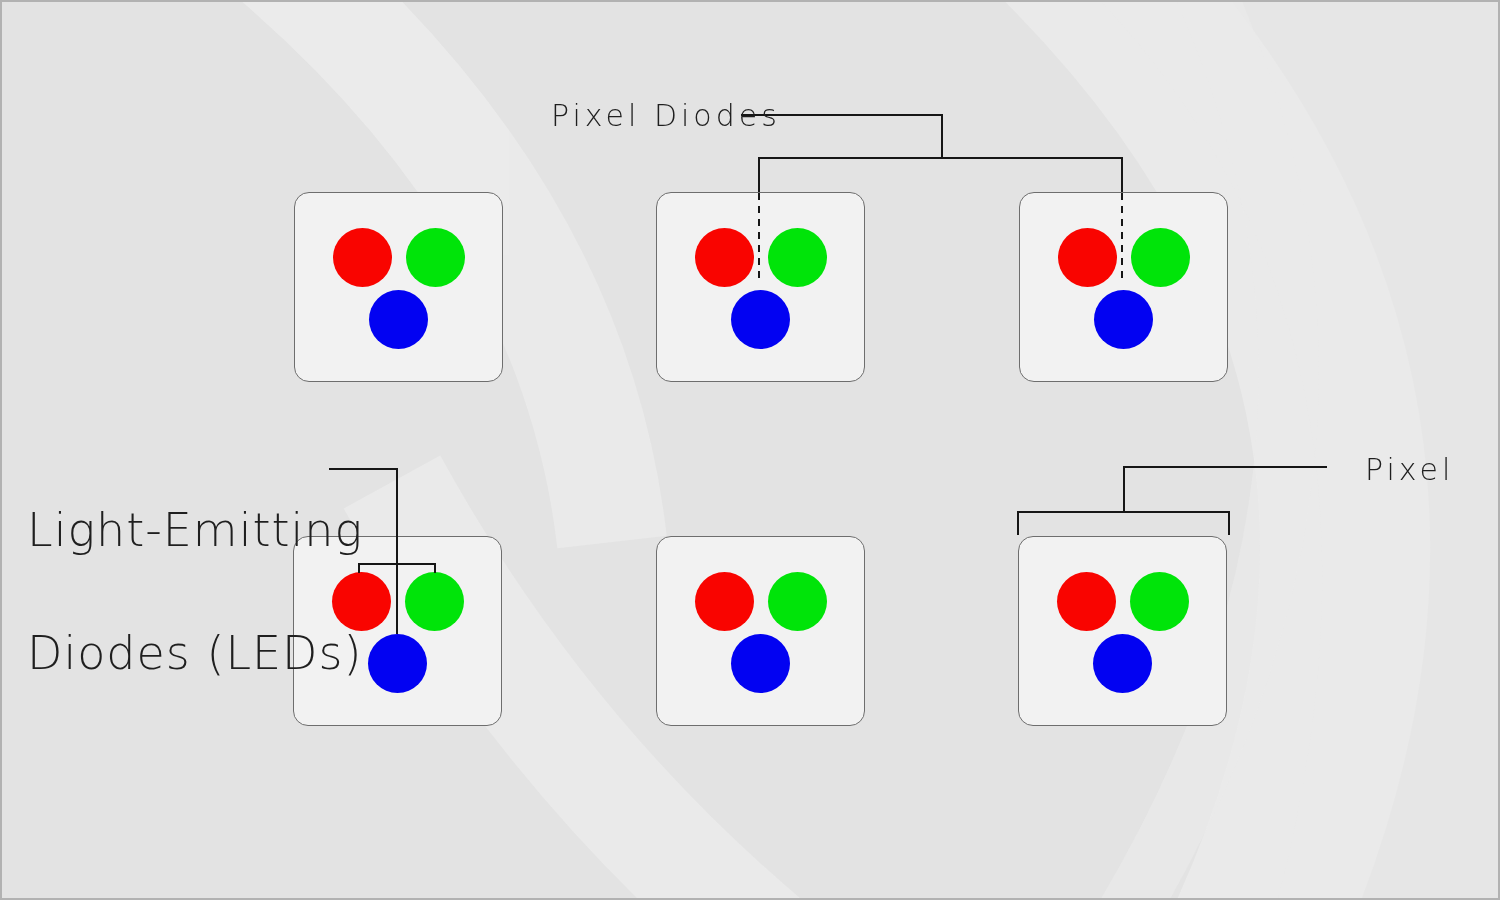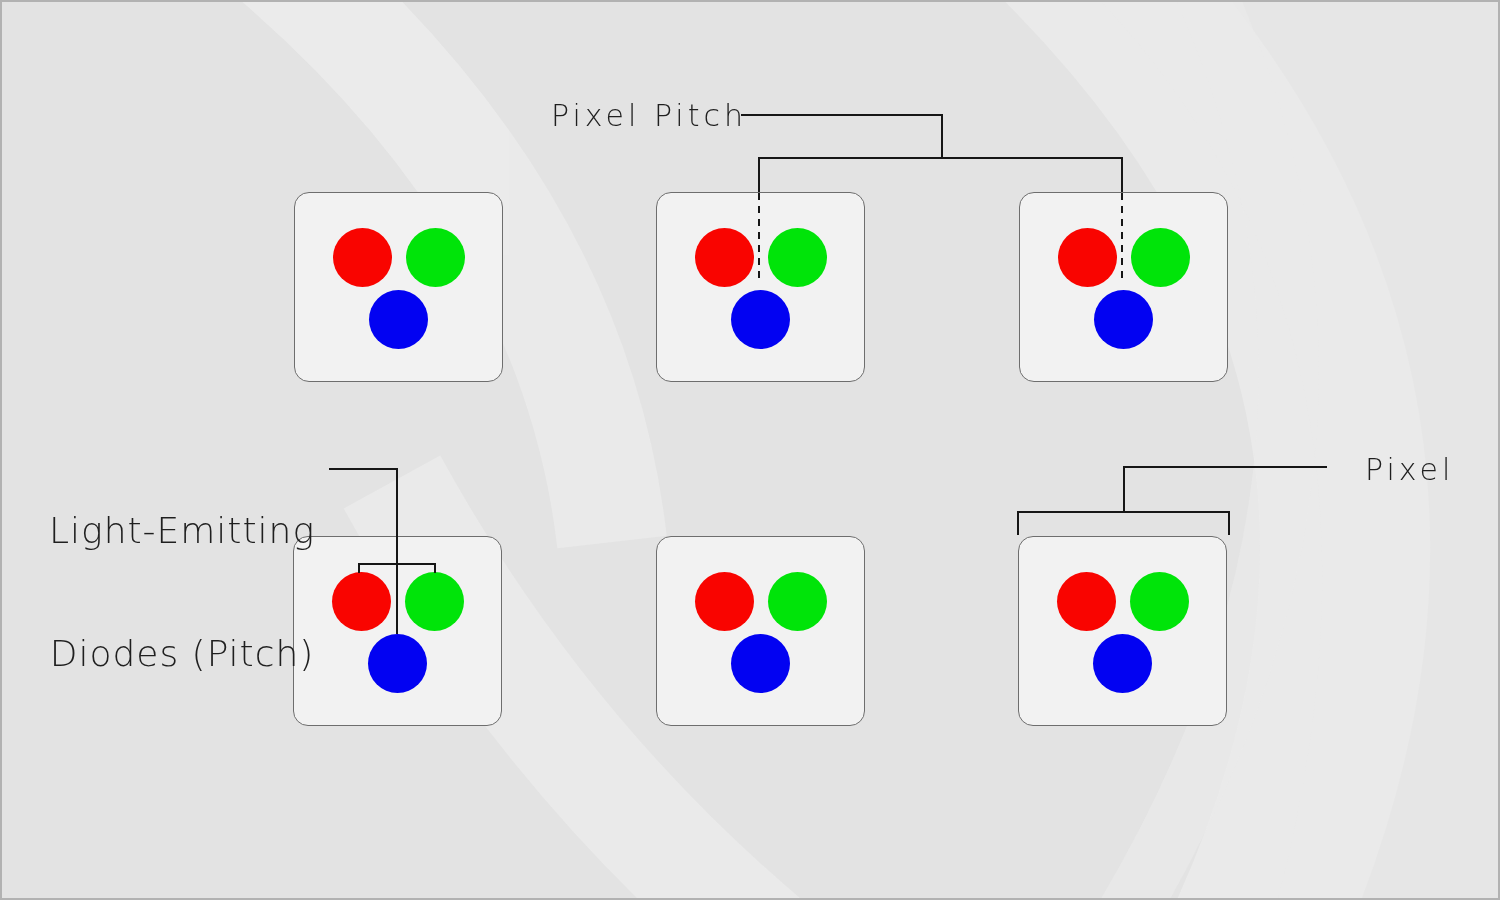--- a/index.html
+++ b/index.html
@@ -13,22 +13,22 @@
     position:absolute;width:209px;height:190px;border-radius:15px;
     background:#f2f2f2;border:1px solid #6e6e6e;box-sizing:border-box;
   }
   .led{position:absolute;width:59px;height:59px;border-radius:50%;}
   .lines{position:absolute;left:0;top:0;}
   .lbl{
     position:absolute;color:#1f1f1f;font-weight:200;
     white-space:pre;
   }
   .lbl-pixel-pitch{left:549px;top:96px;font-size:30px;letter-spacing:4px;}
-  .lbl-leds{left:25px;top:426px;width:310px;text-align:center;
-            font-size:36px;line-height:41px;letter-spacing:1px;}
+  .lbl-leds{left:25px;top:426px;width:310px;text-align:left;
+            font-size:46px;line-height:41px;letter-spacing:1px;}
   .lbl-pixel{left:1339px;top:450px;font-size:30px;letter-spacing:4px;}
 </style>
 </head>
 <body>
 
 <div class="canvas" style="background: rgb(227, 227, 227); border-color: rgb(178, 178, 178);">
 
   <svg class="wm" width="1500" height="900" viewBox="0 0 1500 900">
     <g fill="none" stroke="#ececec" opacity="0.85">
       <path d="M 1000 -120 Q 1540 360 1230 980" stroke-width="170"></path>
@@ -83,21 +83,21 @@
       <path d="M 1120 191 V 278" stroke-dasharray="7 6" stroke="#161616"></path>
 
       <path d="M 1325 465 H 1122 V 510" stroke="#161616"></path>
       <path d="M 1016 533 V 510 H 1227 V 533" stroke="#161616"></path>
 
       <path d="M 327 467 H 395 V 632" stroke="#161616"></path>
       <path d="M 357 571 V 562 H 433 V 571" stroke="#161616"></path>
     </g>
   </svg>
 
-  <div class="lbl lbl-pixel-pitch" style="color: rgb(31, 31, 31);">Pixel Pitch</div>
+  <div class="lbl lbl-pixel-pitch" style="color: rgb(31, 31, 31);">Pixel Diodes</div>
 
   <div class="lbl lbl-leds" style="color: rgb(31, 31, 31);">
     <div>Light-Emitting</div>
-    <div>Diodes (Pitch)</div>
+    <div>Diodes (LEDs)</div>
   </div>
 
   <div class="lbl lbl-pixel" style="color: rgb(31, 31, 31); margin-left: 24px;">Pixel</div>
 </div>
 
 </body></html>

